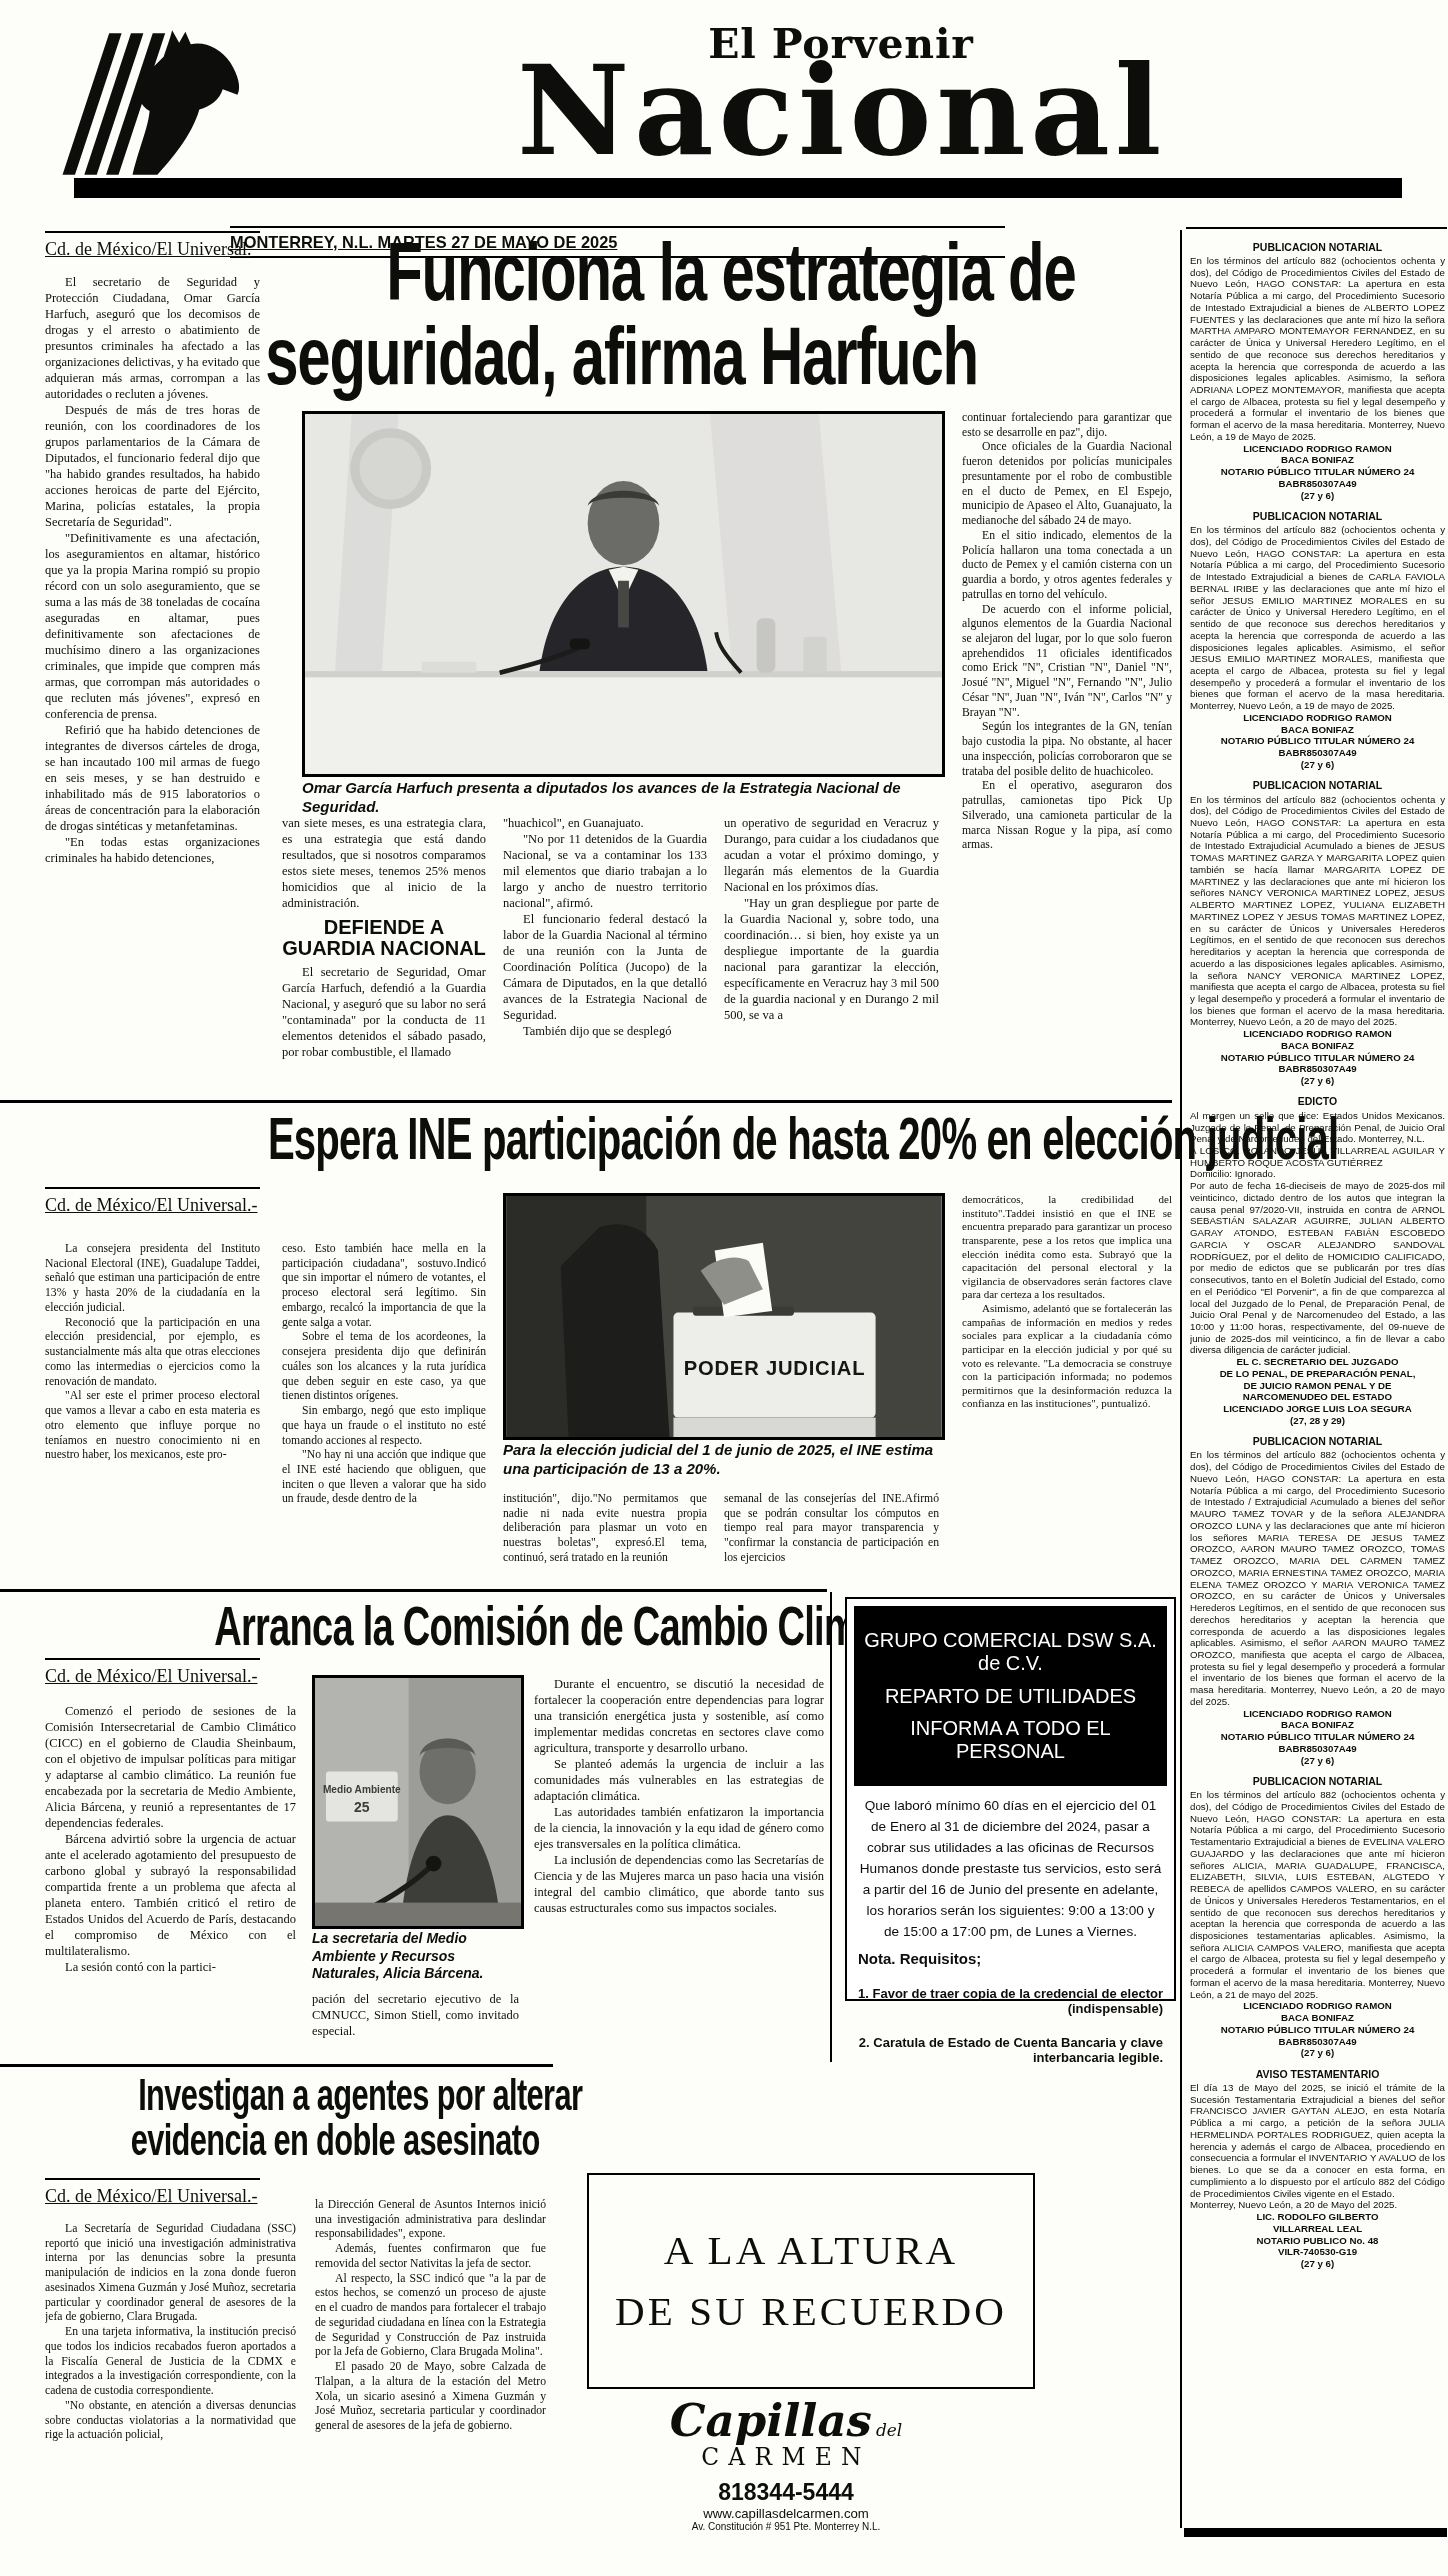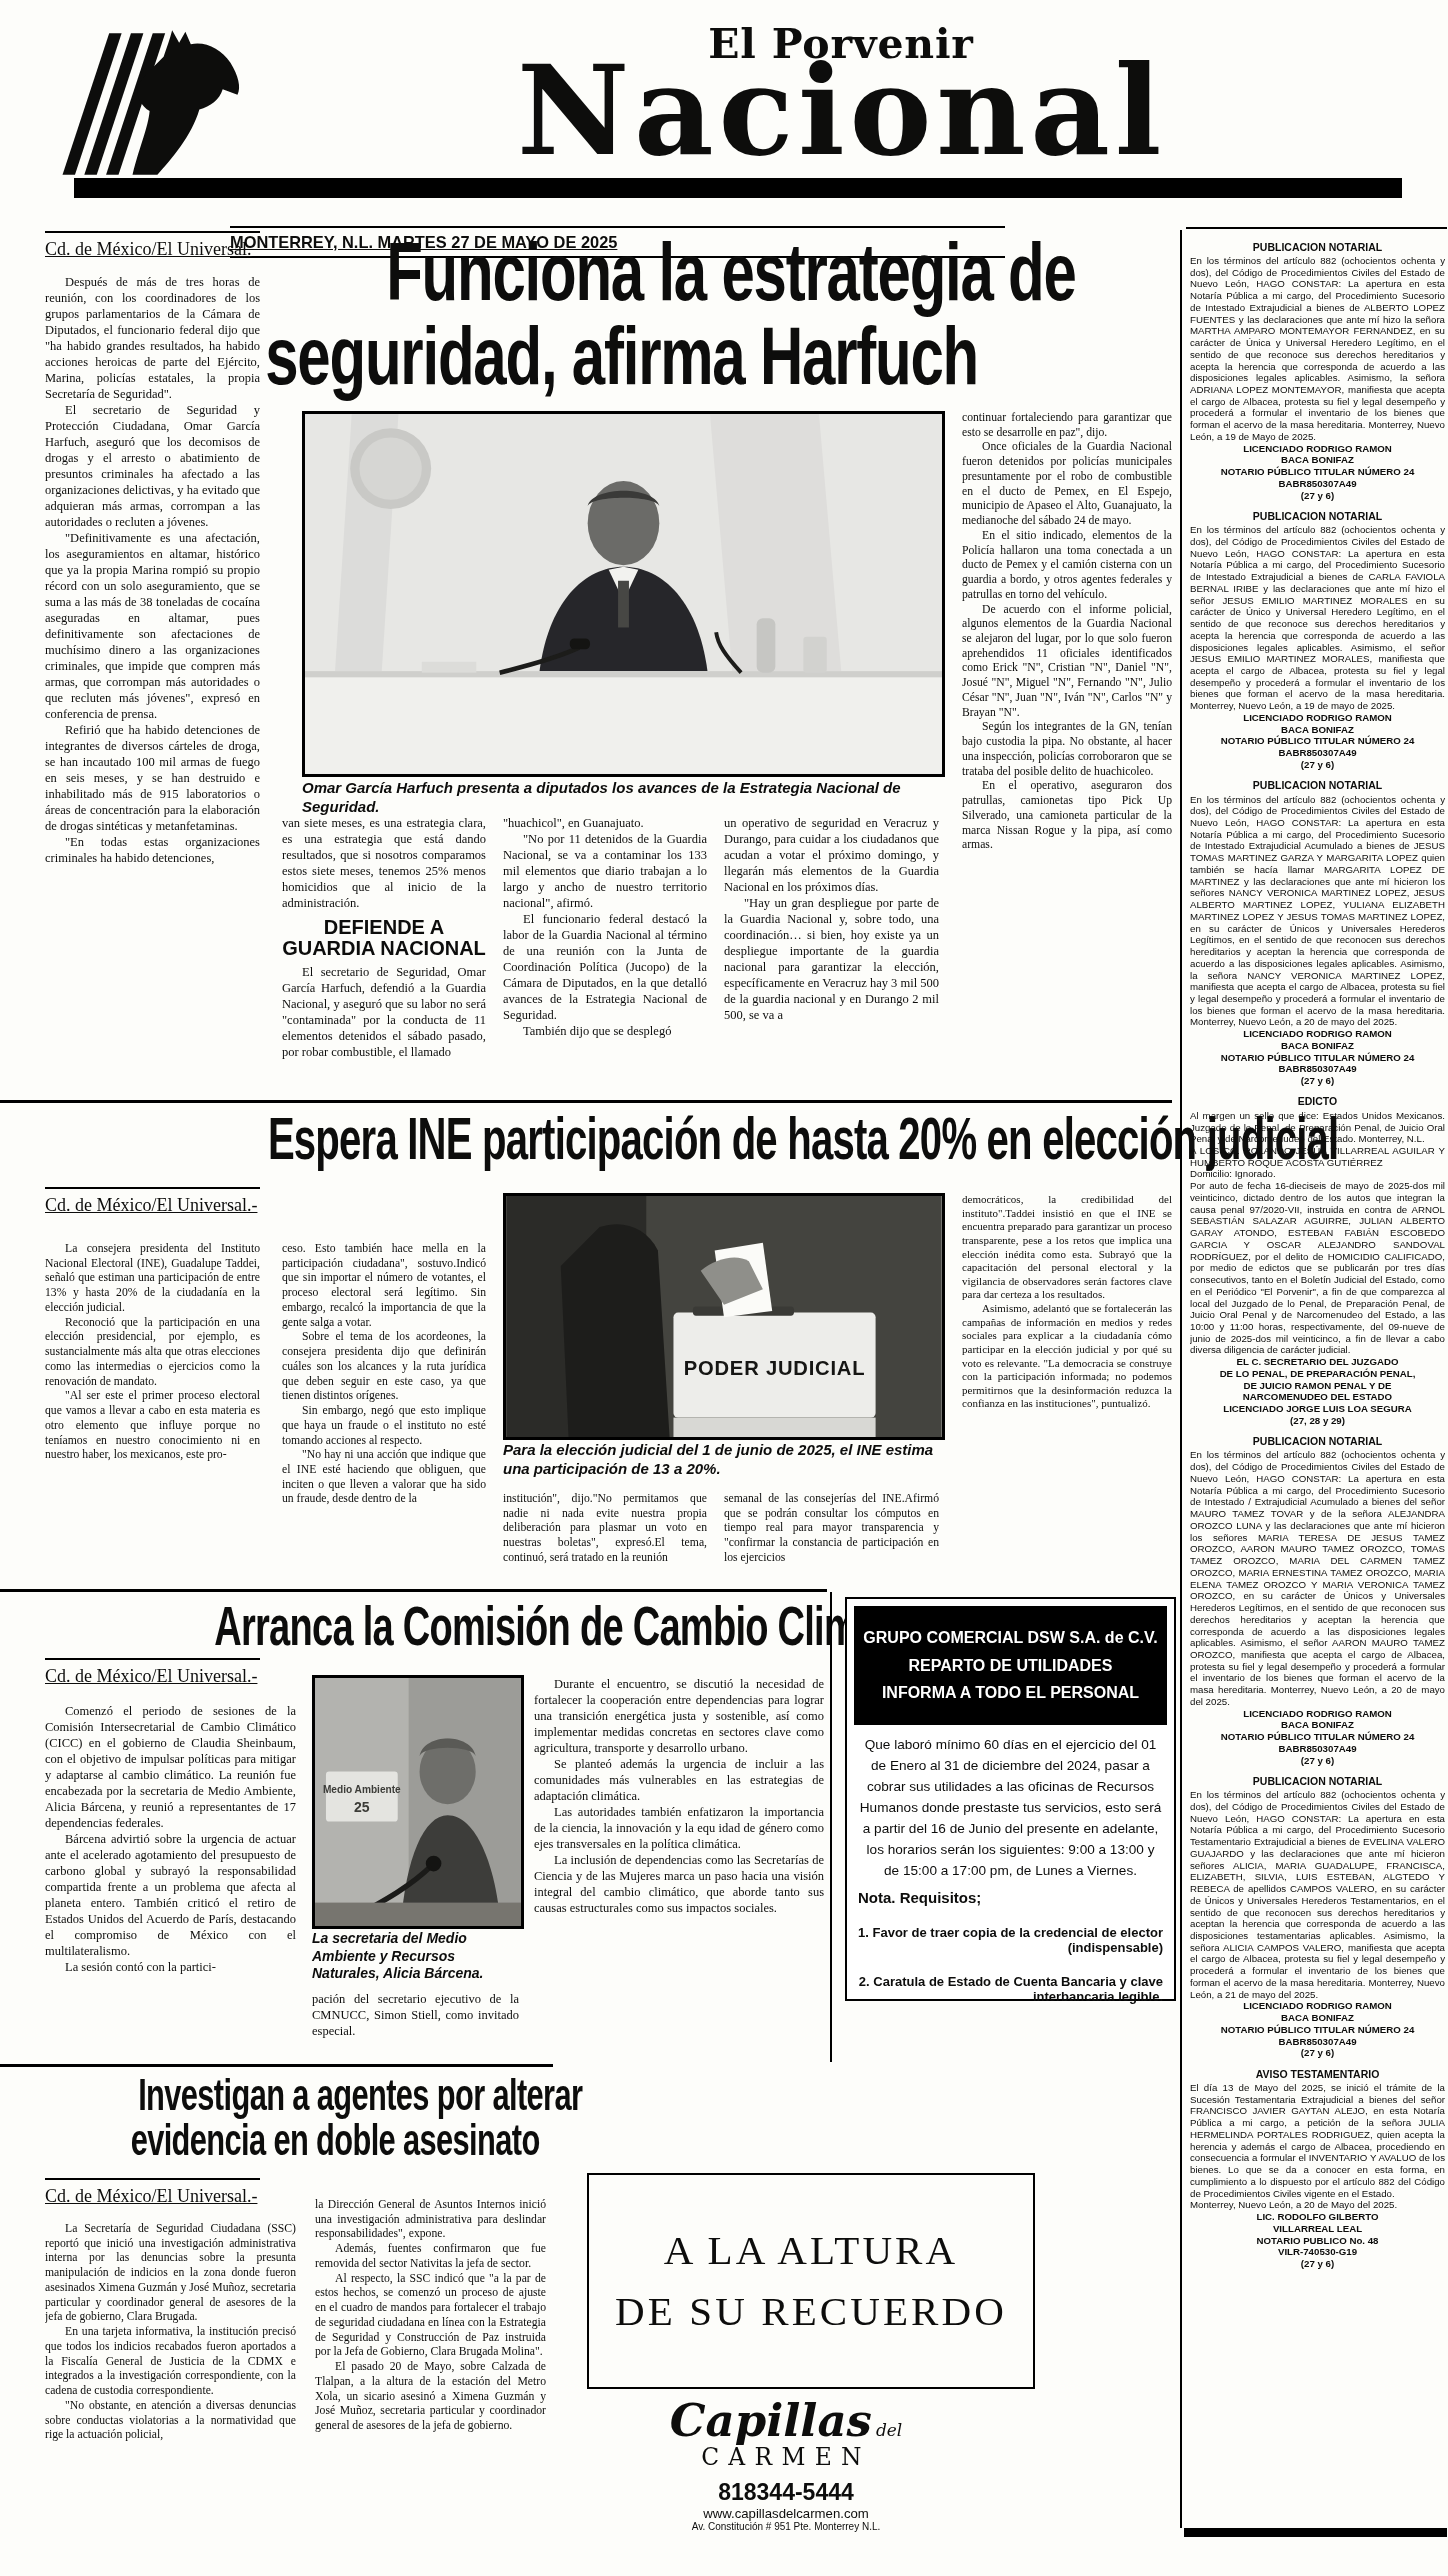--- a/index.html
+++ b/index.html
@@ -29,21 +29,21 @@
   .photo{border:3.1px solid #000;background:#d9d9d6;overflow:hidden;}
   .caption{font-family:"Liberation Sans",sans-serif;font-weight:700;font-style:italic;font-size:15px;line-height:1.25;}
   
   .legal{font-family:"Liberation Sans",sans-serif;font-size:9.7px;line-height:1.21;text-align:justify;overflow:hidden;}
   .legal h4{font-size:10.5px;font-weight:700;text-align:center;margin:8.6px 0 1.6px;}
   .legal .nbody p{margin:0;}
   .legal .sig p{margin:0;text-align:center;font-weight:700;}
   
   .ad-dsw{border:2.3px solid #000;font-family:"Liberation Sans",sans-serif;background:#fff;}
   .ad-dsw .black-head{background:#000;color:#fff;margin:7px;padding:14px 6.2px;text-align:center;}
-  .ad-dsw .black-head p{margin:9.3px 0;font-weight:700;font-size:16px;}
+  .ad-dsw .black-head p{margin:9.3px 0;font-weight:400;font-size:20px;}
   .ad-dsw .ad-body{font-size:13.6px;line-height:1.55;text-align:center;padding:1.6px 11px;}
   .ad-dsw .note{font-weight:700;font-size:15px;padding:6.2px 11px 0;}
   .ad-dsw .reqs{padding:0 11px;}
   .ad-dsw .reqs p{font-weight:700;font-size:13px;margin:19px 0;text-align:right;}
   
   .ad-altura{border:2.3px solid #000;display:flex;flex-direction:column;justify-content:center;align-items:center;}
   .ad-altura div{font-family:"Liberation Serif",serif;font-size:41px;letter-spacing:3.1px;line-height:1.5;}
   .cap-logo{text-align:center;font-family:"DejaVu Serif",serif;}
   .cap-script{font-style:italic;font-weight:700;font-size:45px;line-height:1;}
   .cap-del{font-style:italic;font-size:17px;}
@@ -92,22 +92,22 @@
       <rect x="640" y="286" width="30" height="46" rx="4" fill="#d2d2cf"></rect>
       <path d="M250 332 C300 320 330 310 352 300" stroke="#1c1c1a" stroke-width="6" fill="none"></path>
       <rect x="340" y="288" width="26" height="14" rx="6" fill="#141412"></rect>
       <path d="M560 332 C540 310 530 296 528 280" stroke="#1c1c1a" stroke-width="5" fill="none"></path>
       <rect x="150" y="318" width="70" height="14" fill="#dcdcd9"></rect>
     </svg>
   </div>
   <div class="abs caption" style="left:302px;top:779px;width:637px;">Omar García Harfuch presenta a diputados los avances de la Estrategia Nacional de Seguridad.</div>
 
   <div class="abs body-col" style="left:45px;top:274px;width:215px;height:818px;">
+      <p>El secretario de Seguridad y Protección Ciudadana, Omar García Harfuch, aseguró que los decomisos de drogas y el arresto o abatimiento de presuntos criminales ha afectado a las organizaciones delictivas, y ha evitado que adquieran más armas, corrompan a las autoridades o recluten a jóvenes.</p>
       <p>Después de más de tres horas de reunión, con los coordinadores de los grupos parlamentarios de la Cámara de Diputados, el funcionario federal dijo que "ha habido grandes resultados, ha habido acciones heroicas de parte del Ejército, Marina, policías estatales, la propia Secretaría de Seguridad".</p>
-      <p>El secretario de Seguridad y Protección Ciudadana, Omar García Harfuch, aseguró que los decomisos de drogas y el arresto o abatimiento de presuntos criminales ha afectado a las organizaciones delictivas, y ha evitado que adquieran más armas, corrompan a las autoridades o recluten a jóvenes.</p>
       <p>"Definitivamente es una afectación, los aseguramientos en altamar, histórico que ya la propia Marina rompió su propio récord con un solo aseguramiento, que se suma a las más de 38 toneladas de cocaína aseguradas en altamar, pues definitivamente son afectaciones de muchísimo dinero a las organizaciones criminales, que impide que compren más armas, que corrompan más autoridades o que recluten más jóvenes", expresó en conferencia de prensa.</p>
       <p>Refirió que ha habido detenciones de integrantes de diversos cárteles de droga, se han incautado 100 mil armas de fuego en seis meses, y se han destruido e inhabilitado más de 915 laboratorios o áreas de concentración para la elaboración de drogas sintéticas y metanfetaminas.</p>
       <p>"En todas estas organizaciones criminales ha habido detenciones,</p>
     </div>
   <div class="abs" style="left:282px;top:815px;width:204px;height:277px;overflow:hidden;">
     <div class="body-col cont">
         <p>van siete meses, es una estrategia clara, es una estrategia que está dando resultados, que si nosotros comparamos estos siete meses, tenemos 25% menos homicidios que al inicio de la administración.</p>
       </div>
     <div class="subhead">DEFIENDE A GUARDIA NACIONAL</div>
     <div class="body-col">

